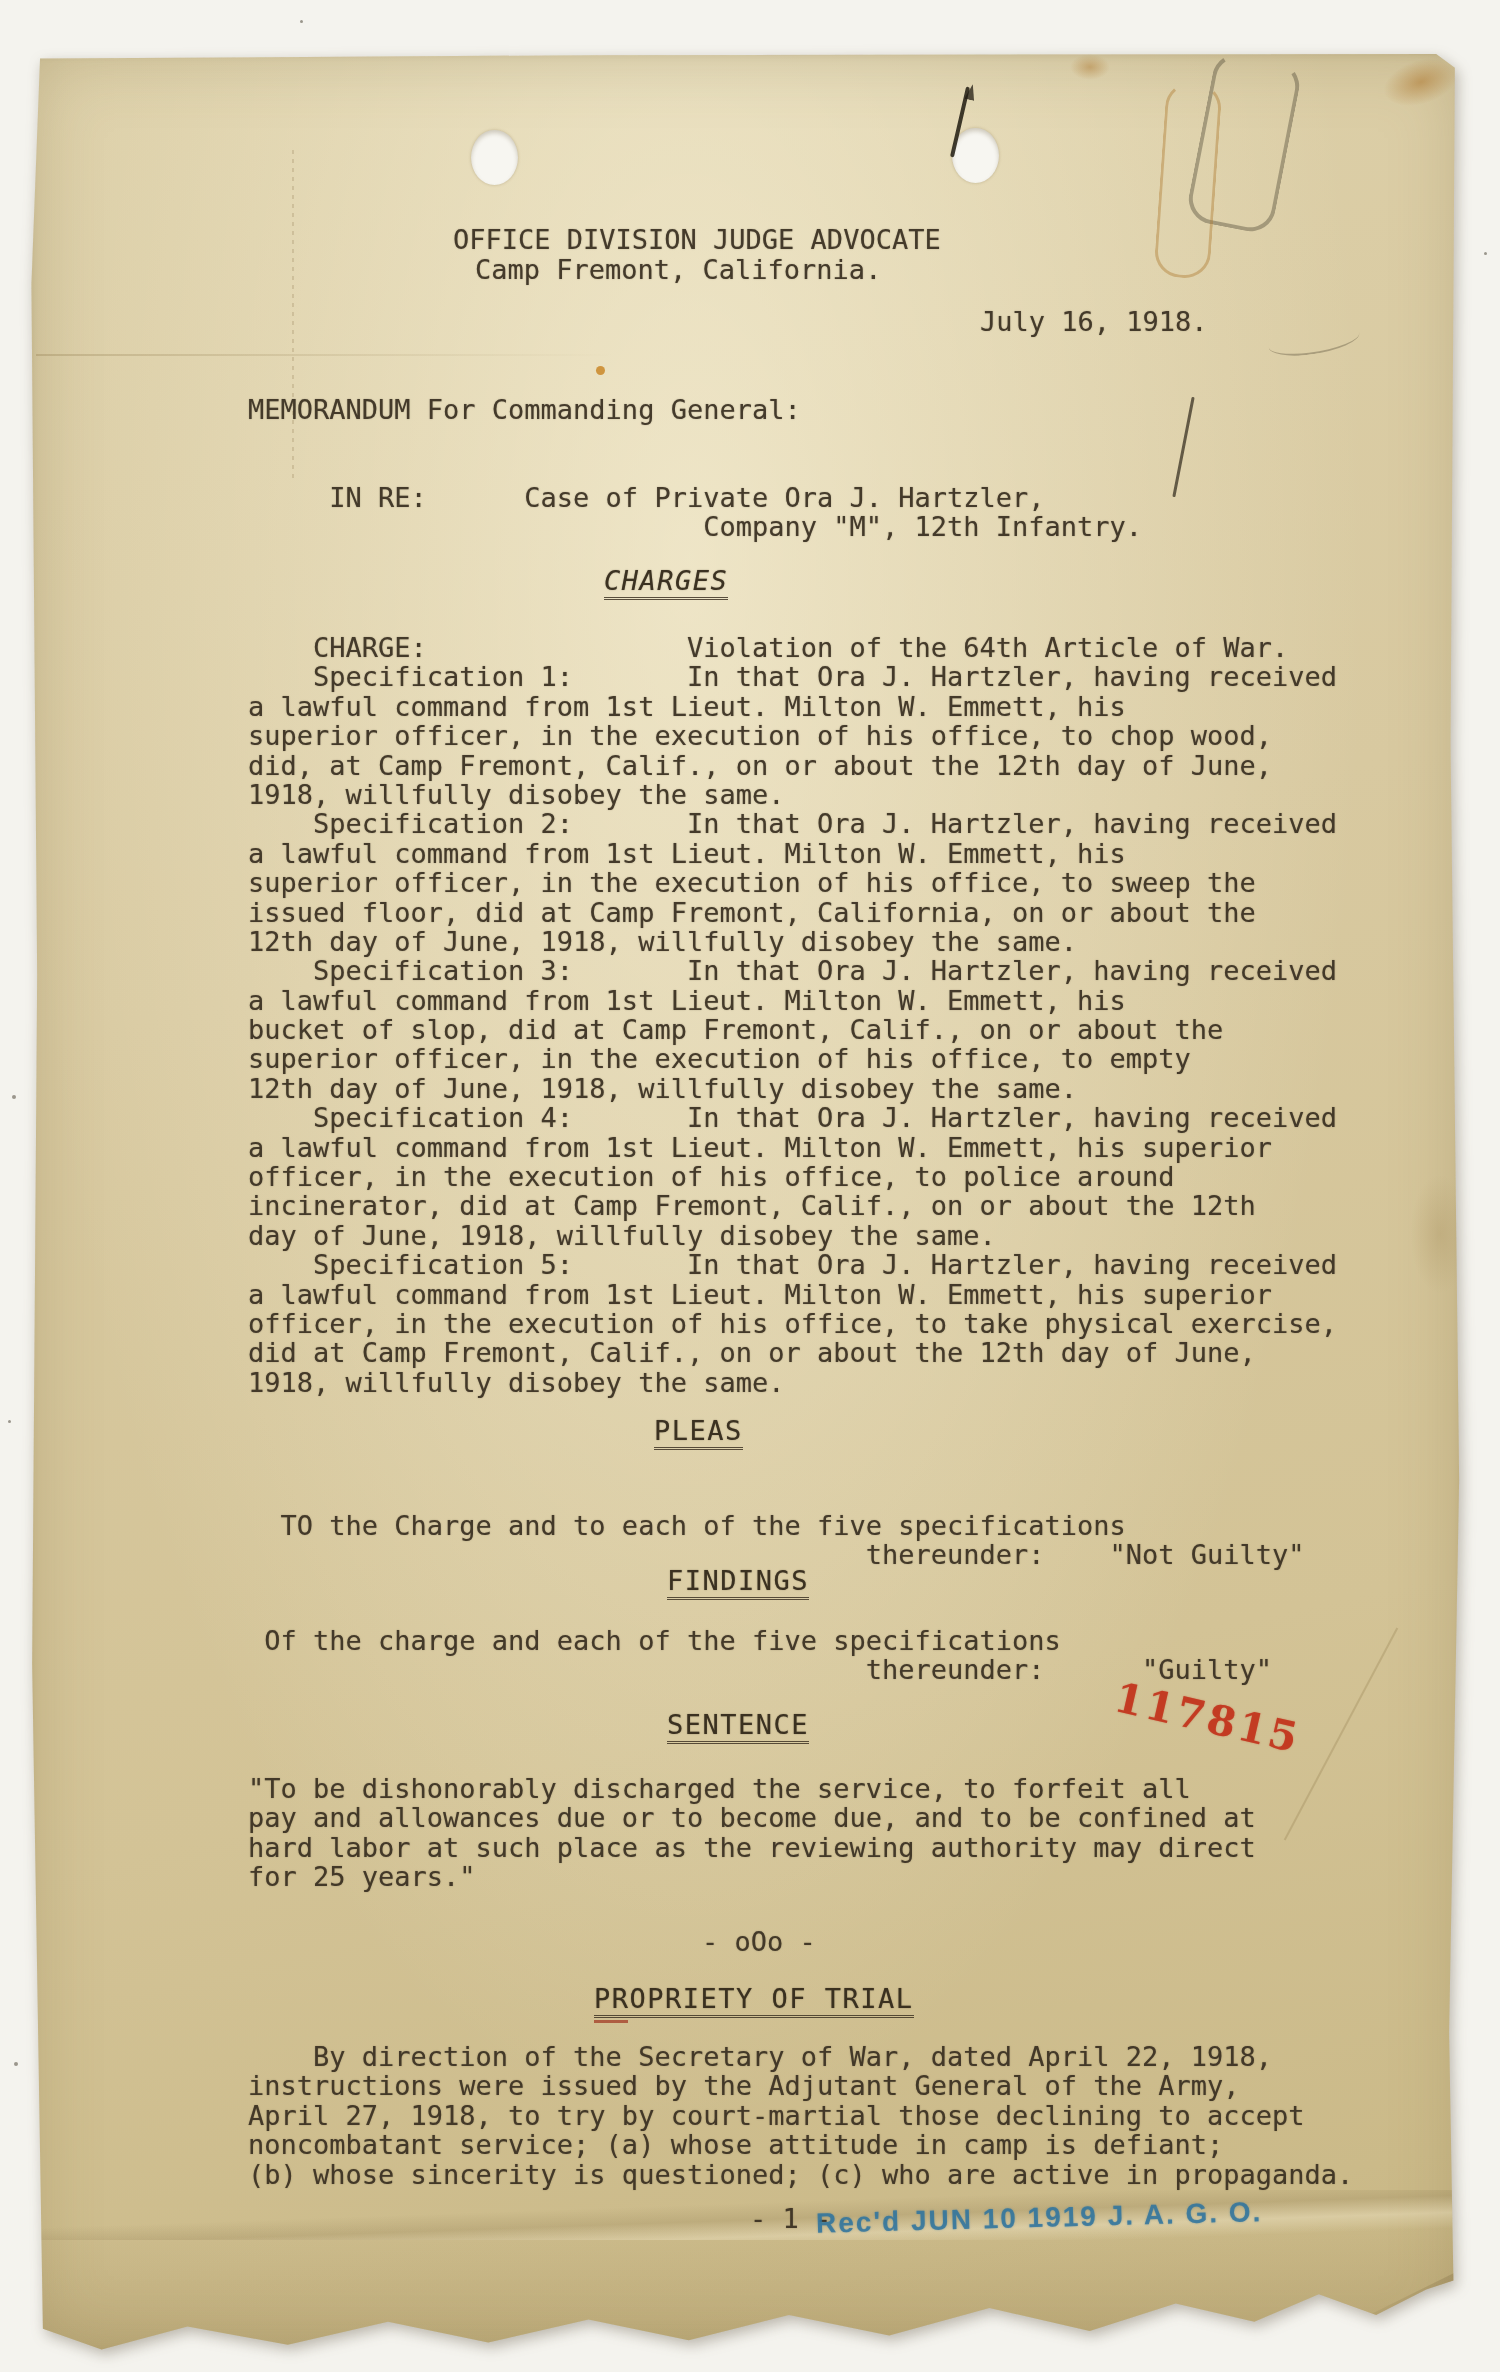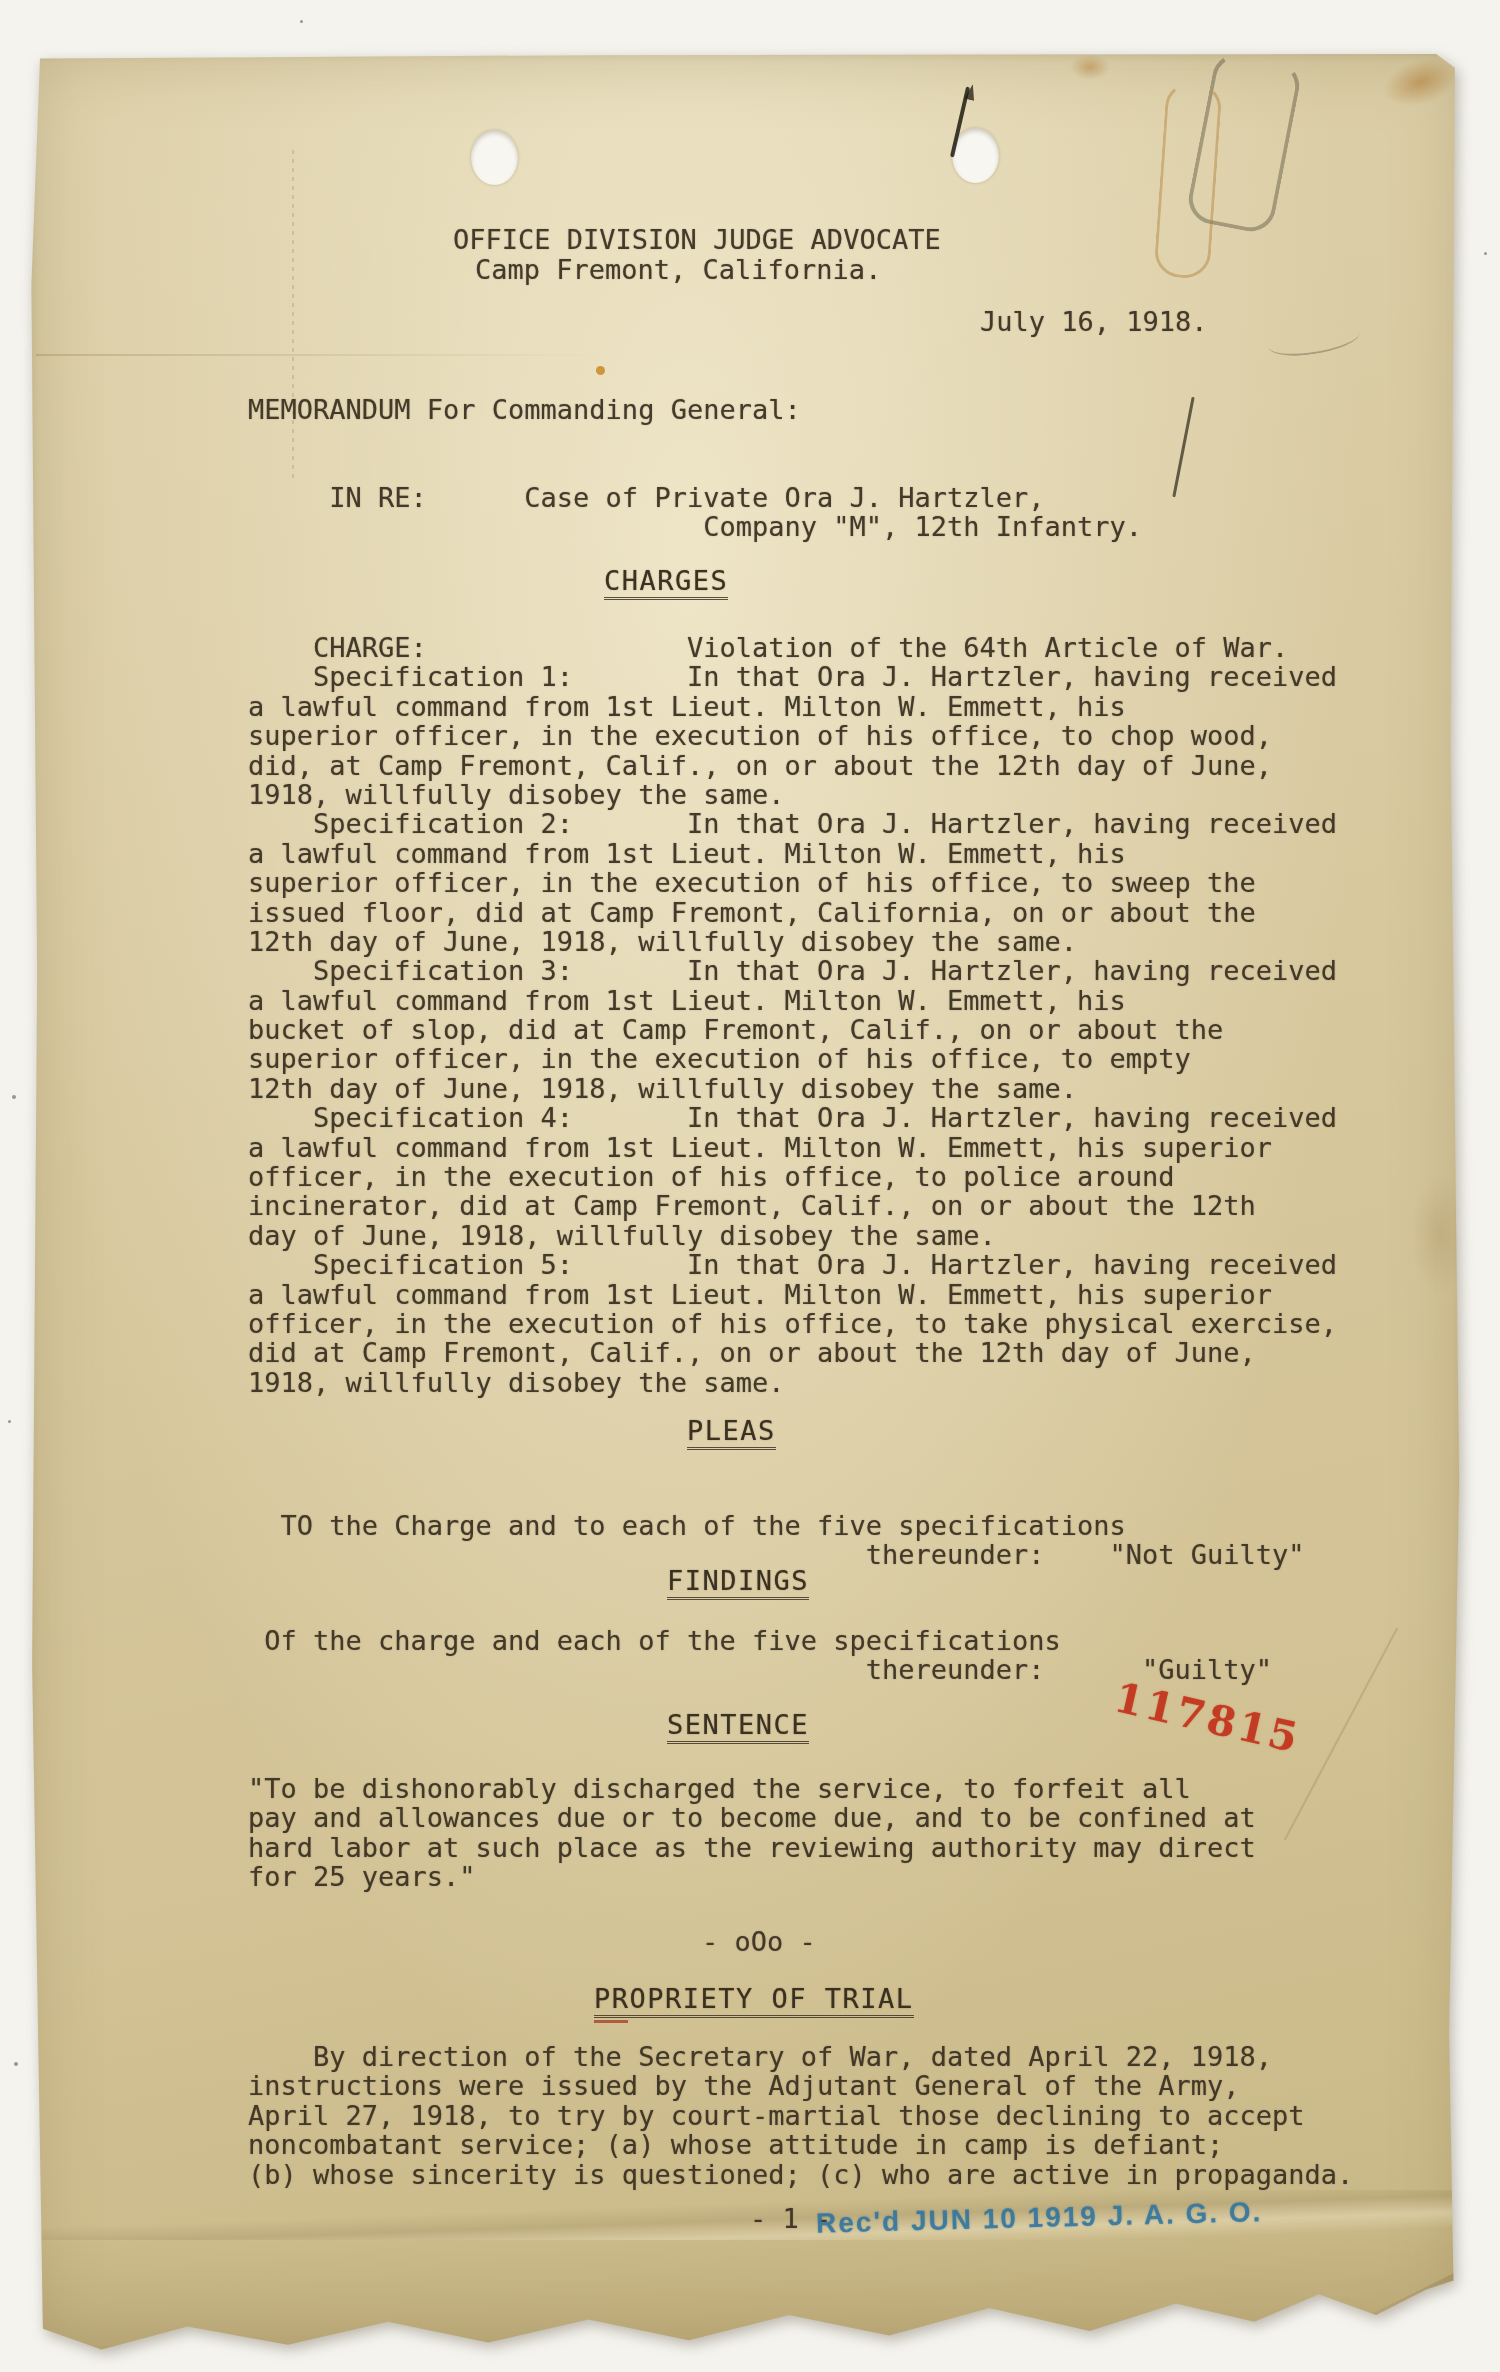--- a/index.html
+++ b/index.html
@@ -84,21 +84,21 @@
 
     <div class="tline" style="position:absolute;left:950px;top:253px;">July 16, 1918.</div>
 
     <div class="tline" style="position:absolute;left:218px;top:341px;">MEMORANDUM For Commanding General:</div>
 
     <div class="block" style="top:429px;">
         <div class="tline">     IN RE:      Case of Private Ora J. Hartzler,</div>
         <div class="tline">                            Company "M", 12th Infantry.</div>
       </div>
 
-    <div class="heading" style="left:574px;top:512px;">
+    <div class="heading" style="left:574px;top:512px;font-style:italic;">
       <span class="hu">CHARGES</span>
     </div>
     <div class="block" style="top:579px;">
         <div class="tline">    CHARGE:                Violation of the 64th Article of War.</div>
         <div class="tline">    Specification 1:       In that Ora J. Hartzler, having received</div>
         <div class="tline">a lawful command from 1st Lieut. Milton W. Emmett, his</div>
         <div class="tline">superior officer, in the execution of his office, to chop wood,</div>
         <div class="tline">did, at Camp Fremont, Calif., on or about the 12th day of June,</div>
         <div class="tline">1918, willfully disobey the same.</div>
         <div class="tline">    Specification 2:       In that Ora J. Hartzler, having received</div>
@@ -116,21 +116,21 @@
         <div class="tline">officer, in the execution of his office, to police around</div>
         <div class="tline">incinerator, did at Camp Fremont, Calif., on or about the 12th</div>
         <div class="tline">day of June, 1918, willfully disobey the same.</div>
         <div class="tline">    Specification 5:       In that Ora J. Hartzler, having received</div>
         <div class="tline">a lawful command from 1st Lieut. Milton W. Emmett, his superior</div>
         <div class="tline">officer, in the execution of his office, to take physical exercise,</div>
         <div class="tline">did at Camp Fremont, Calif., on or about the 12th day of June,</div>
         <div class="tline">1918, willfully disobey the same.</div>
       </div>
 
-    <div class="heading" style="left:657px;top:1362px;">
+    <div class="heading" style="left:624px;top:1362px;">
       <span class="hu">PLEAS</span>
     </div>
     <div class="block" style="top:1425px;margin-top:32px;">
         <div class="tline">  TO the Charge and to each of the five specifications</div>
         <div class="tline">                                      thereunder:    "Not Guilty"</div>
       </div>
 
     <div class="heading" style="left:637px;top:1512px;">
       <span class="hu">FINDINGS</span>
     </div>

